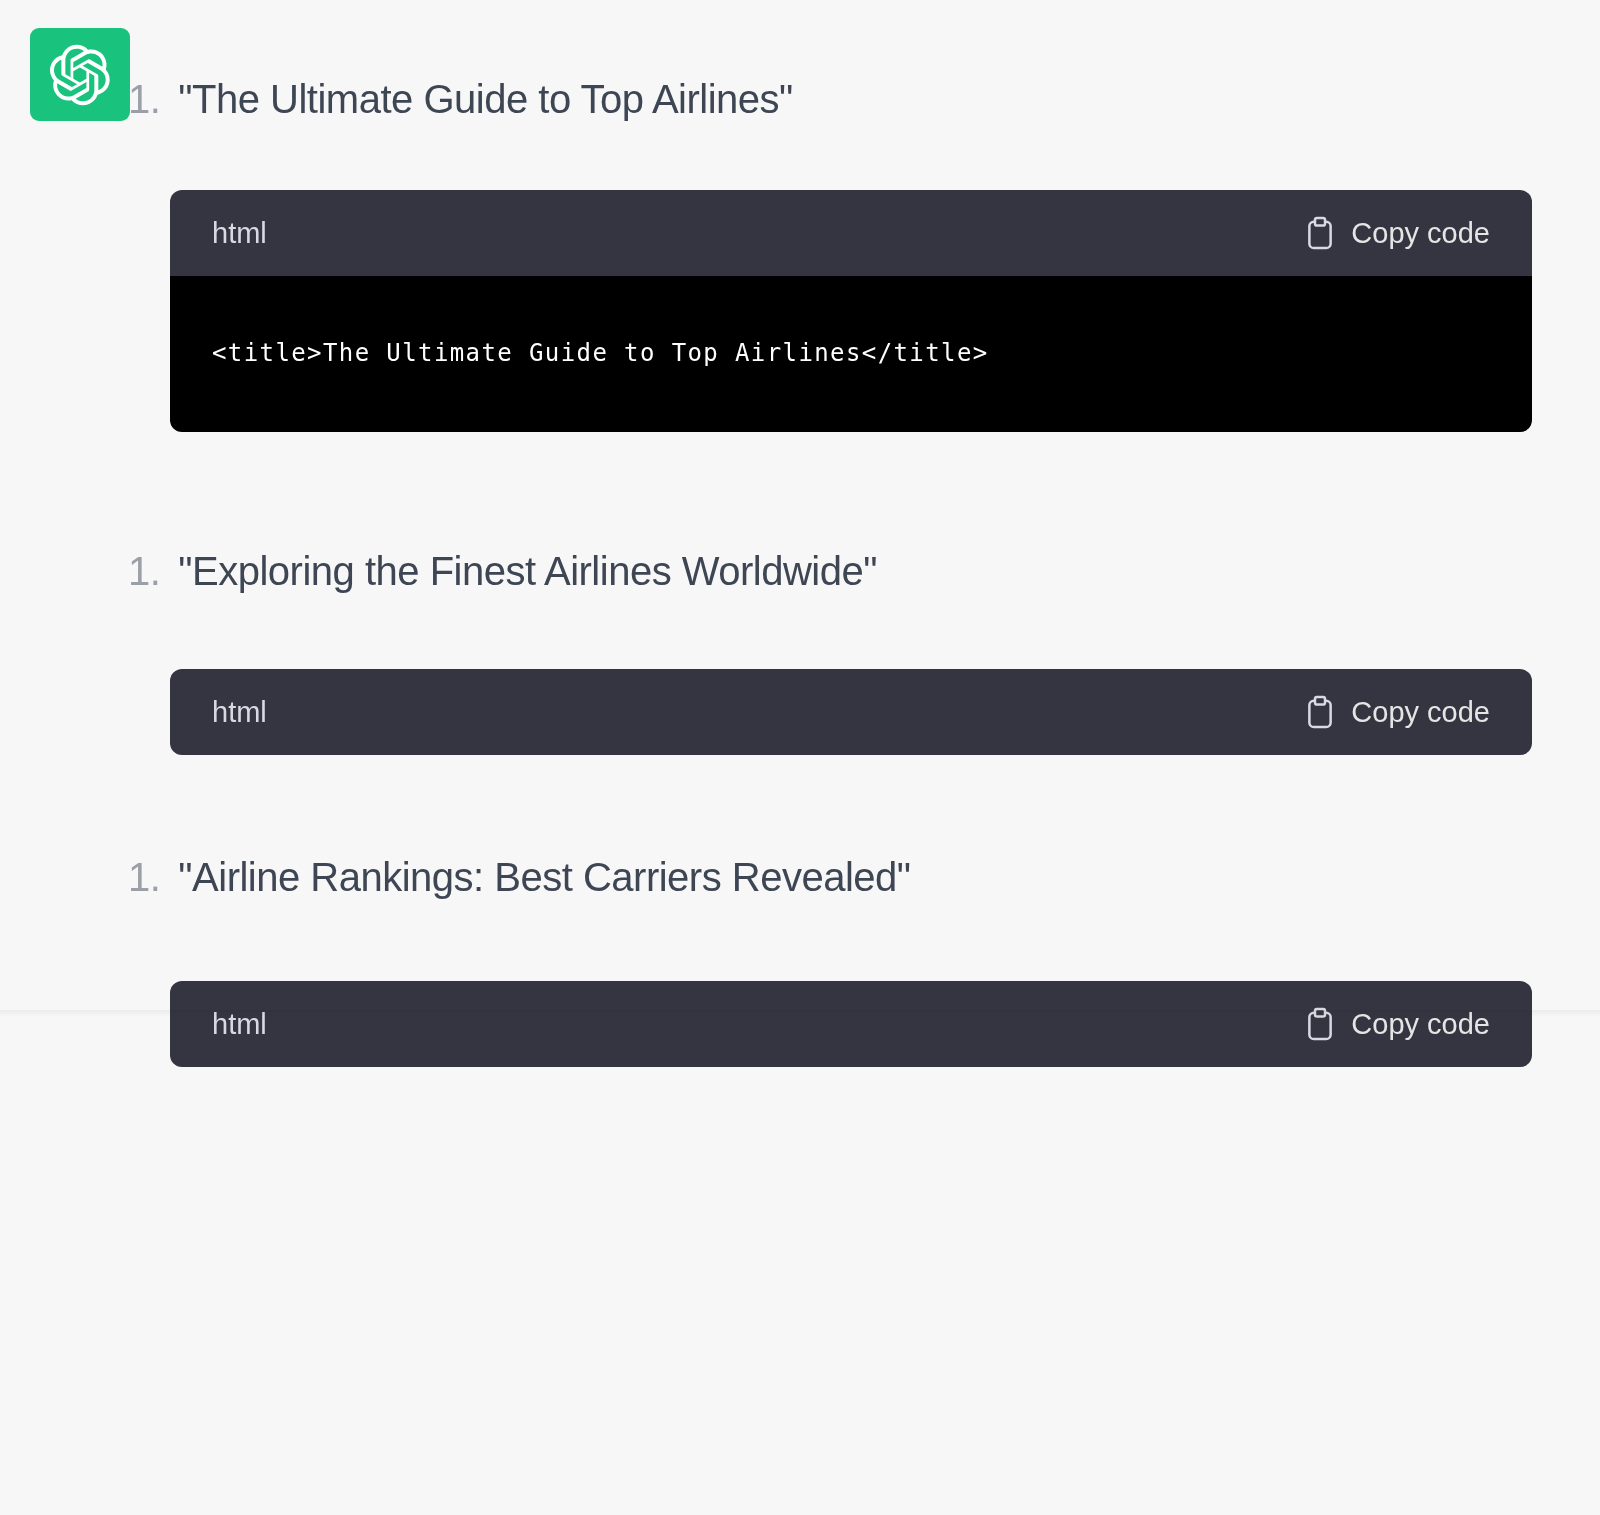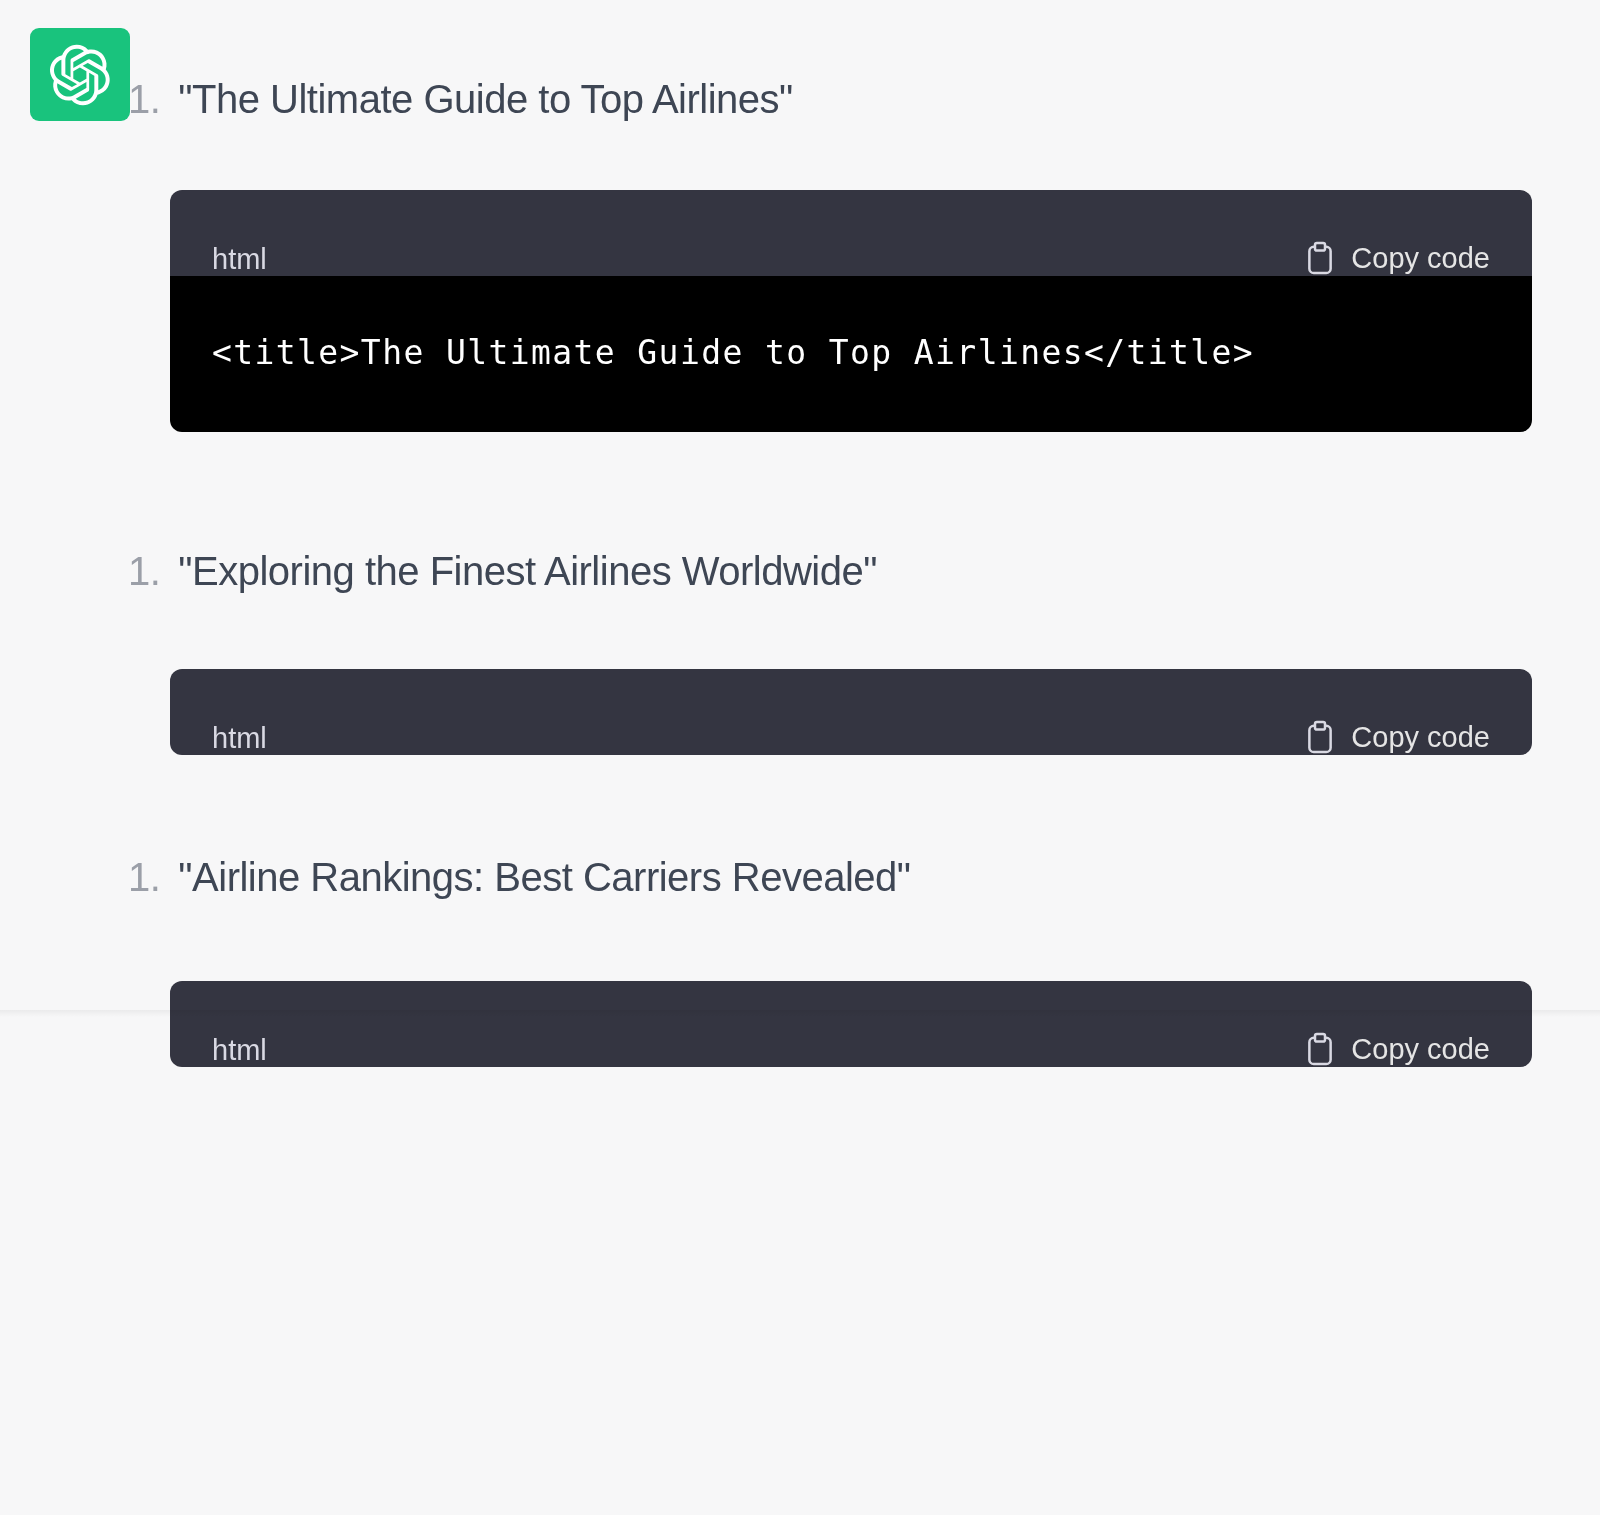--- a/index.html
+++ b/index.html
@@ -54,21 +54,21 @@
     border-radius: 12px;
     overflow: hidden;
   }
   .cb-1 { margin-top: 65px; }
   .cb-2 { margin-top: 72px; }
   .cb-3 { margin-top: 78px; }
   .code-header {
     height: 86px;
     background: #343541;
     display: flex;
-    align-items: flex-end;
+    align-items: center;
     justify-content: space-between;
     padding: 0 42px;
   }
   .code-lang {
     color: #d9d9e3;
     font-size: 29px;
   }
   .copy-btn {
     display: flex;
     align-items: center;
@@ -81,21 +81,21 @@
     font-family: "Liberation Sans", "DejaVu Sans", sans-serif;
     padding: 0;
   }
   .copy-btn svg { width: 30px; height: 36px; display: block; }
   .code-body {
     background: #000000;
     padding: 58px 30px 60px 42px;
   }
   .code-body code {
     font-family: "DejaVu Sans Mono", "Liberation Mono", monospace;
-    font-size: 33px;
+    font-size: 24px;
     line-height: 38px;
     letter-spacing: 1.4px;
     color: #ffffff;
     white-space: pre;
   }
   .seam {
     position: absolute;
     left: 0;
     top: 1010px;
     width: 1600px;

